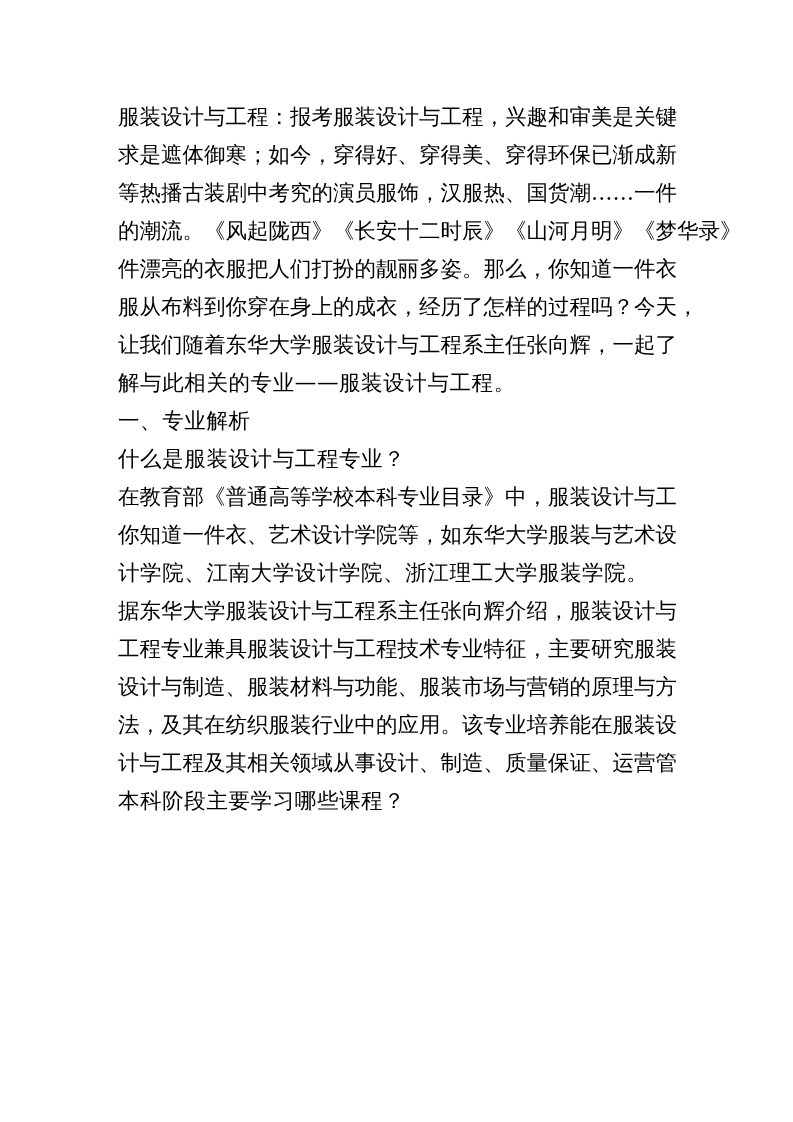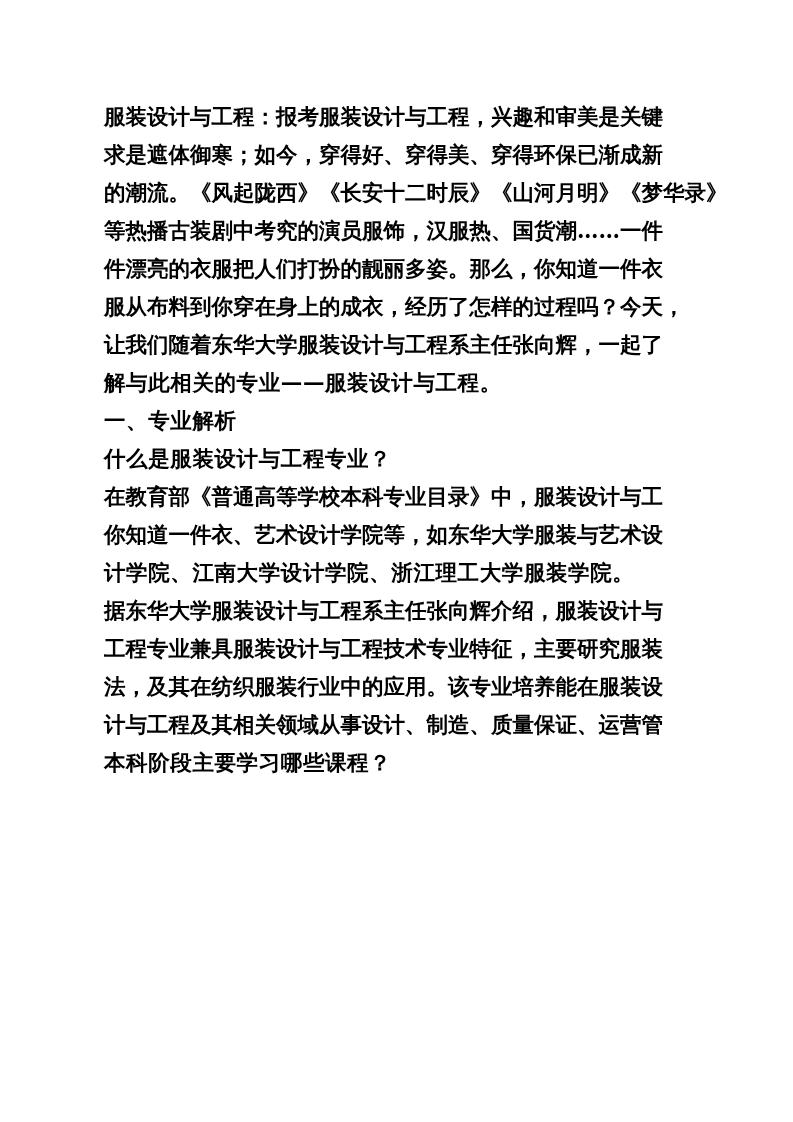--- a/index.html
+++ b/index.html
@@ -10,24 +10,23 @@
     body {
       width: 793px;
       height: 1122px;
       position: relative;
       overflow: hidden;
       font-family: "DejaVu Serif", "Liberation Serif", serif;
       color: #000000;
     }
     .page {
       position: absolute;
-      left: 104px;
+      left: 118px;
       top: 98px;
       width: 556px;
-      font-weight: bold;
     }
     .line {
       display: block;
       height: 38px;
       line-height: 38px;
       font-size: 21.5px;
       white-space: nowrap;
       overflow: visible;
       letter-spacing: 0.6px;
     }
@@ -36,29 +35,30 @@
       text-align-last: justify;
       letter-spacing: 0;
     }
   </style>
 </head>
 <body>
 
 <div class="page">
   <span class="line justify">服装设计与工程：报考服装设计与工程，兴趣和审美是关键</span>
   <span class="line justify">求是遮体御寒；如今，穿得好、穿得美、穿得环保已渐成新</span>
+  <span class="line justify">等热播古装剧中考究的演员服饰，汉服热、国货潮……一件</span>
   <span class="line justify">的潮流。《风起陇西》《长安十二时辰》《山河月明》《梦华录》</span>
-  <span class="line justify">等热播古装剧中考究的演员服饰，汉服热、国货潮……一件</span>
   <span class="line justify">件漂亮的衣服把人们打扮的靓丽多姿。那么，你知道一件衣</span>
   <span class="line justify">服从布料到你穿在身上的成衣，经历了怎样的过程吗？今天，</span>
   <span class="line justify">让我们随着东华大学服装设计与工程系主任张向辉，一起了</span>
   <span class="line">解与此相关的专业——服装设计与工程。</span>
   <span class="line">一、专业解析</span>
   <span class="line">什么是服装设计与工程专业？</span>
   <span class="line justify">在教育部《普通高等学校本科专业目录》中，服装设计与工</span>
   <span class="line justify">你知道一件衣、艺术设计学院等，如东华大学服装与艺术设</span>
   <span class="line">计学院、江南大学设计学院、浙江理工大学服装学院。</span>
   <span class="line justify">据东华大学服装设计与工程系主任张向辉介绍，服装设计与</span>
   <span class="line justify">工程专业兼具服装设计与工程技术专业特征，主要研究服装</span>
+  <span class="line justify">设计与制造、服装材料与功能、服装市场与营销的原理与方</span>
   <span class="line justify">法，及其在纺织服装行业中的应用。该专业培养能在服装设</span>
   <span class="line justify">计与工程及其相关领域从事设计、制造、质量保证、运营管</span>
   <span class="line">本科阶段主要学习哪些课程？</span>
 </div>
 
 </body></html>

